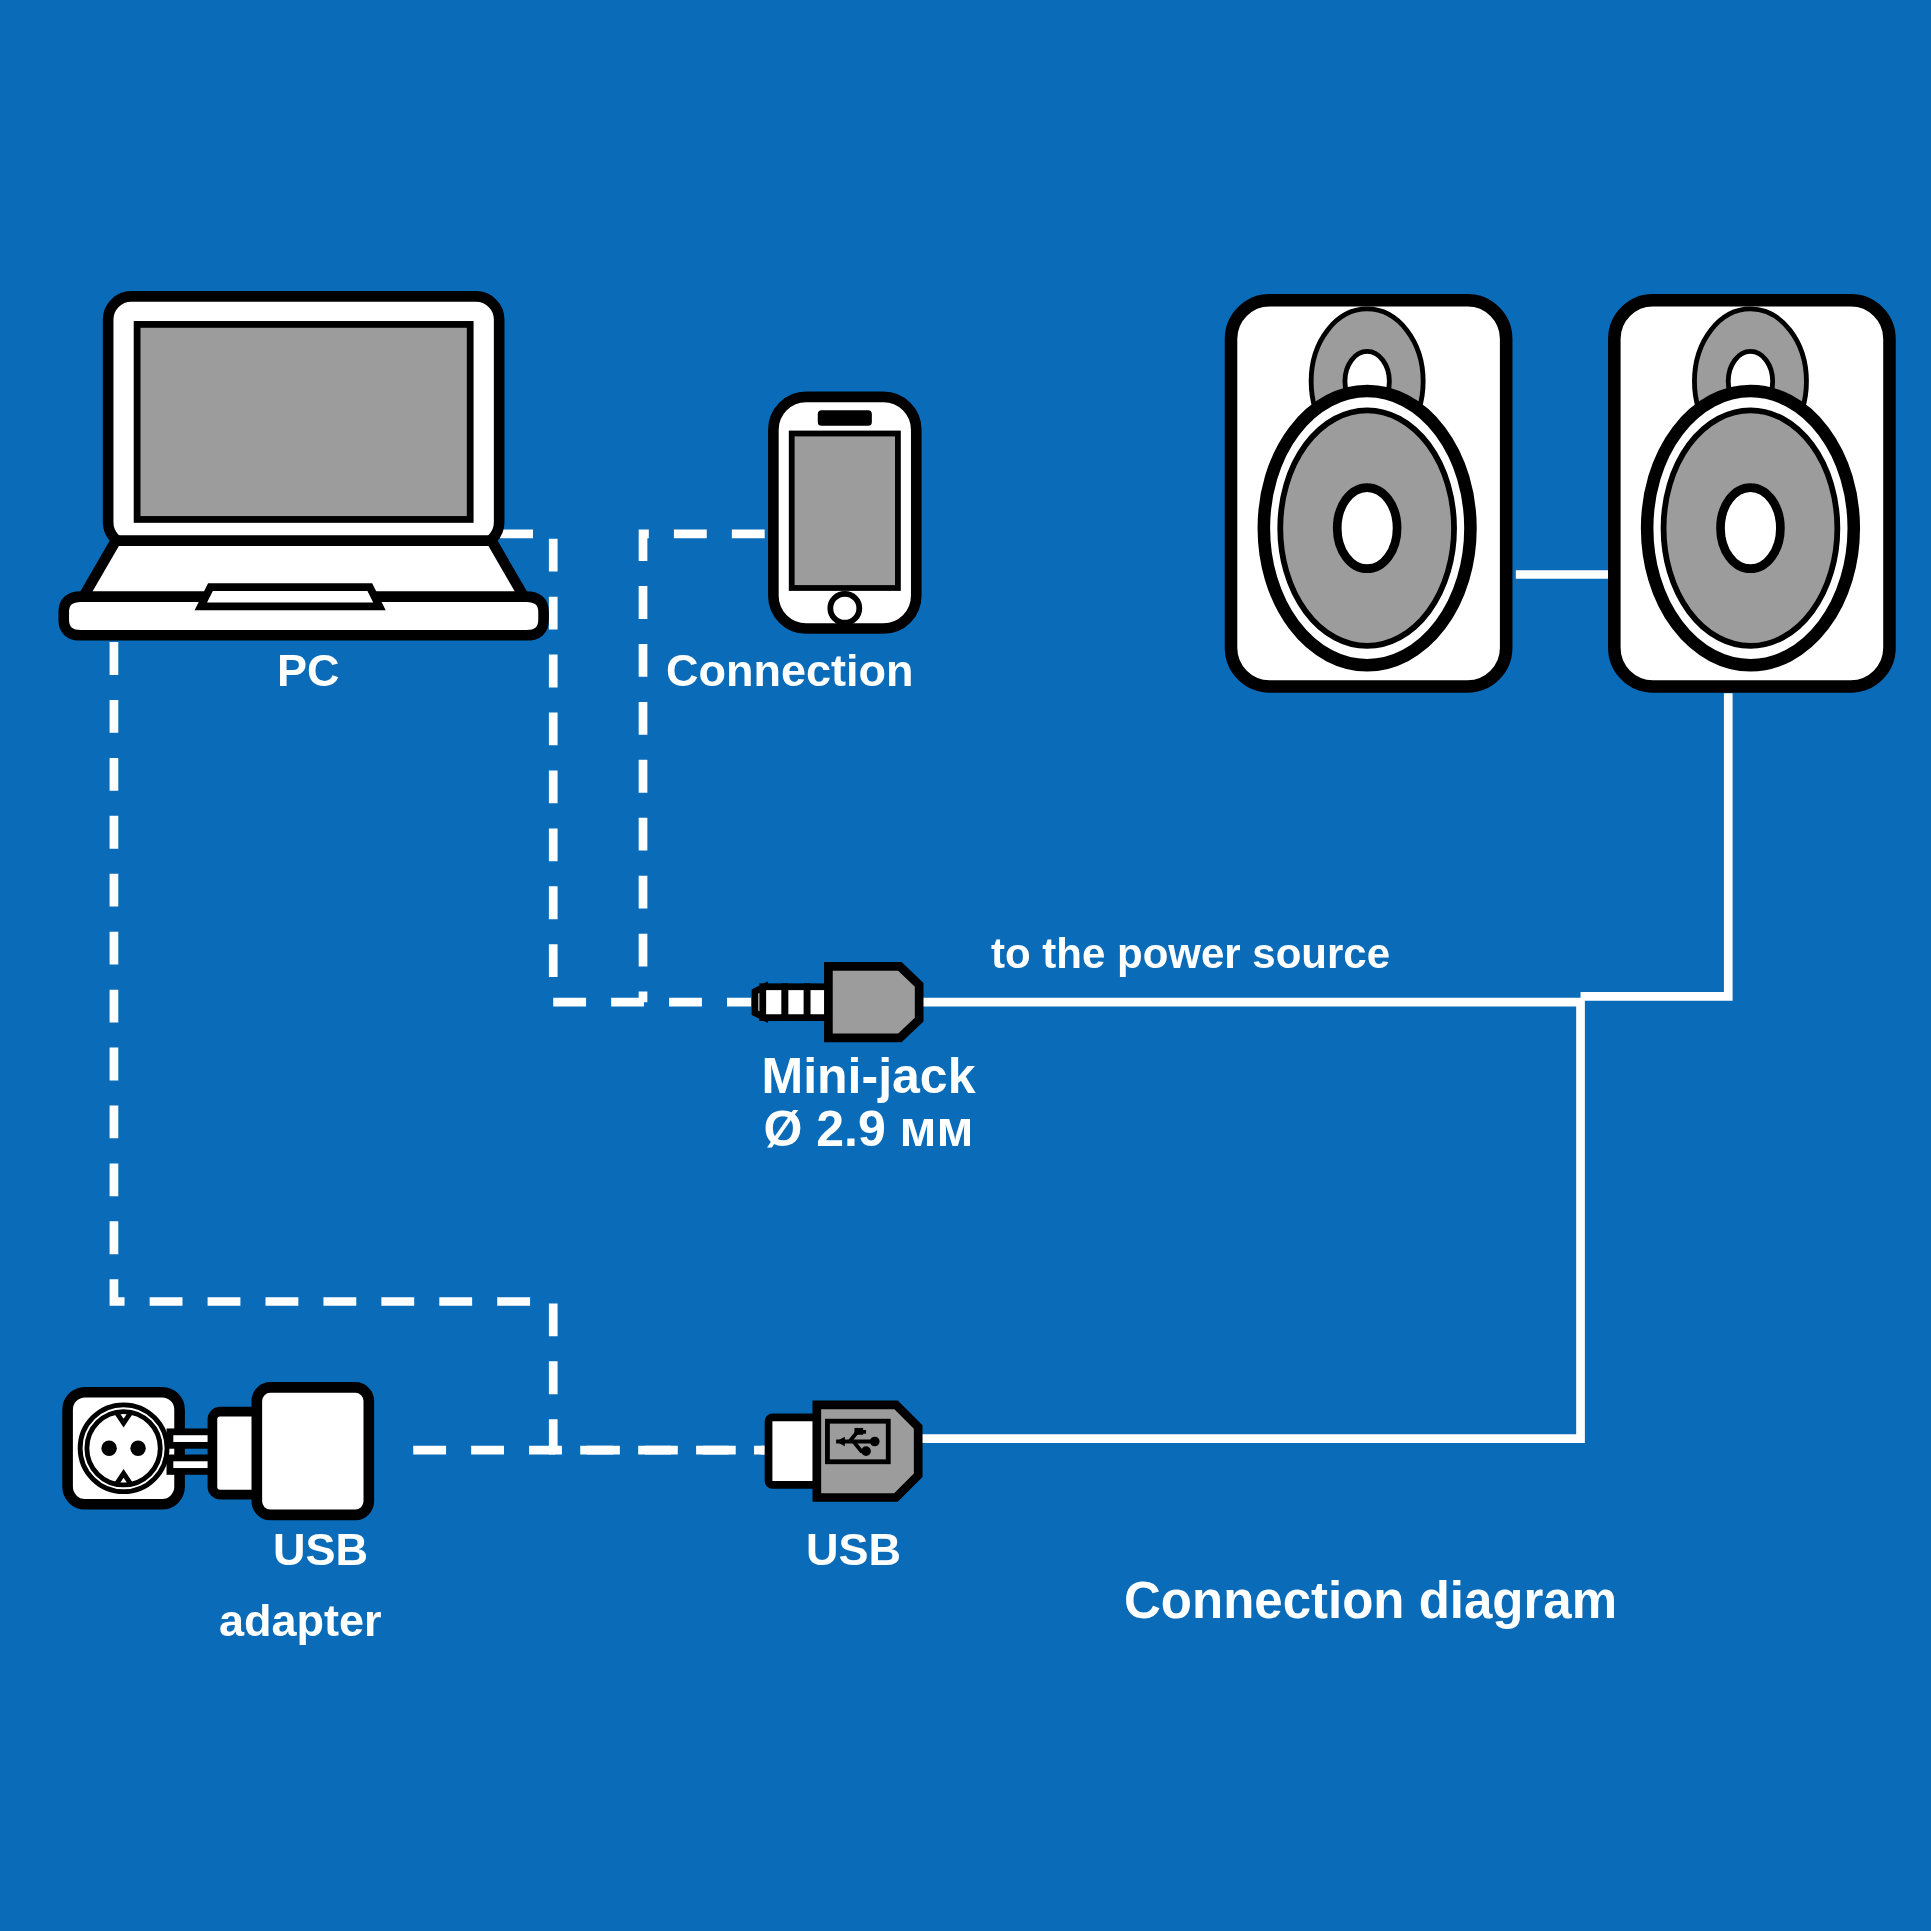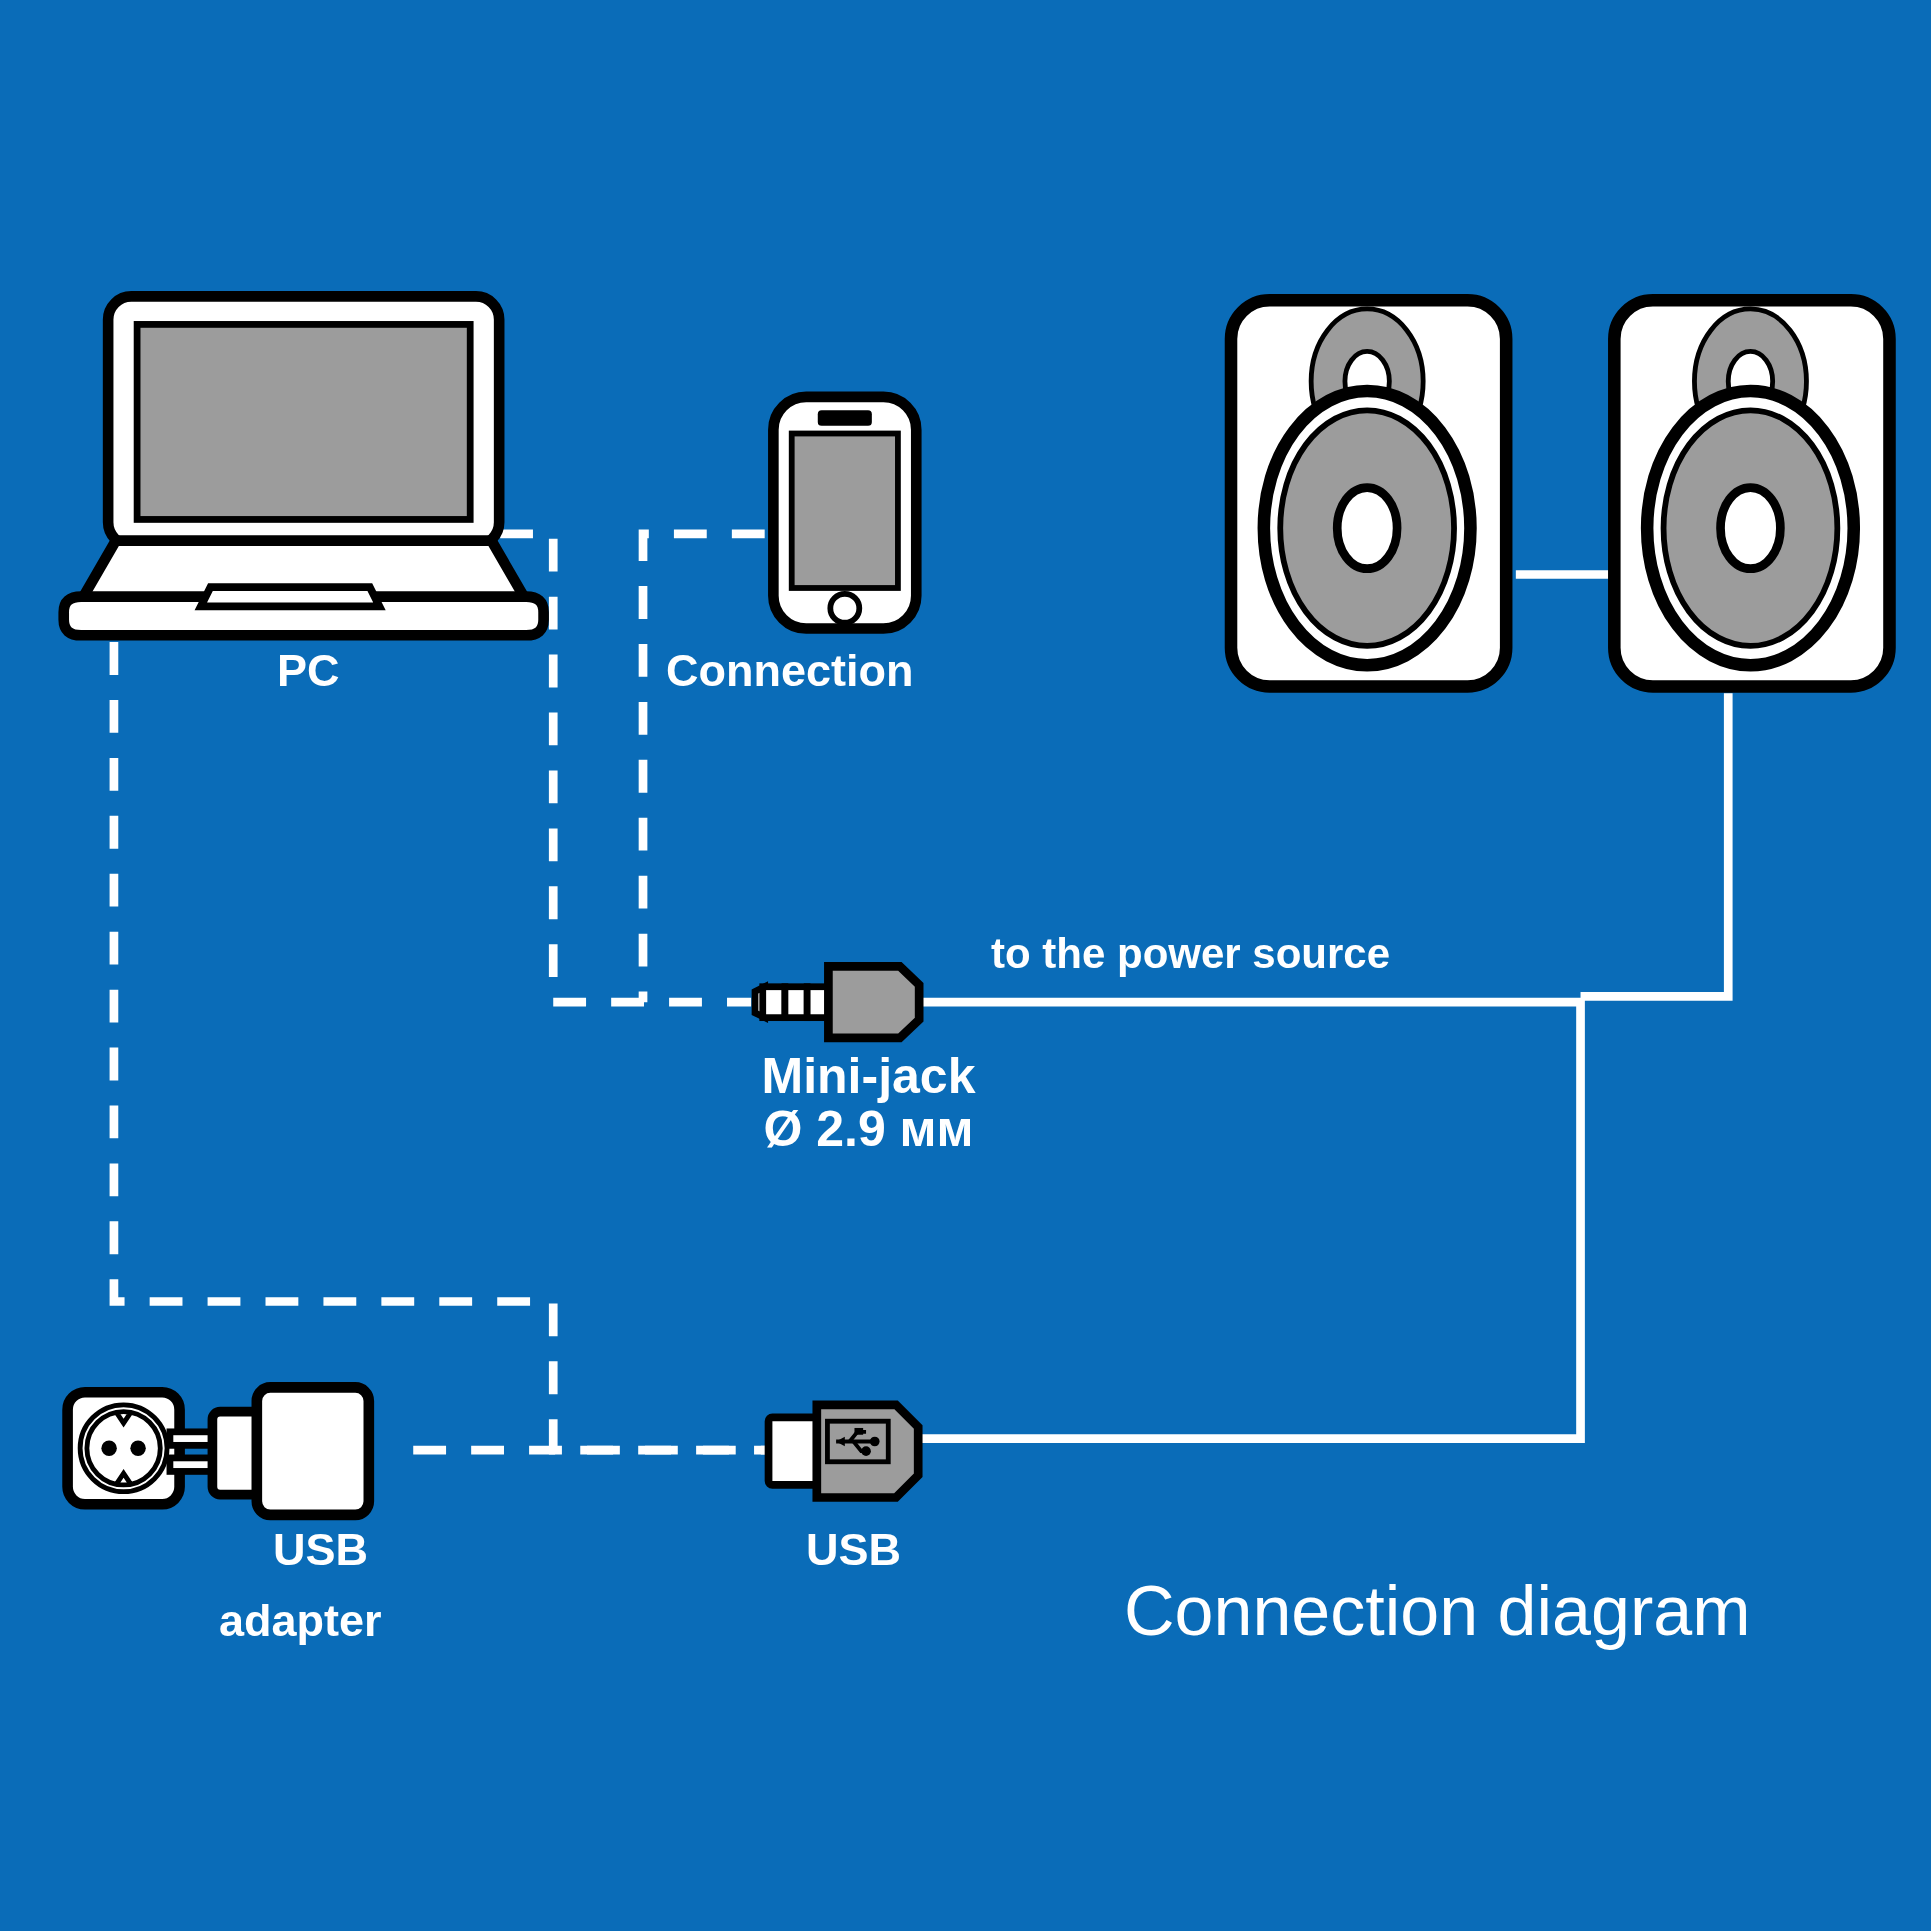--- a/index.html
+++ b/index.html
@@ -10,21 +10,21 @@
   }
   #stage{position:relative;width:1588px;height:1931px;}
   #stage svg{position:absolute;left:0;top:0;}
   .lbl{
     position:absolute;color:#ffffff;white-space:nowrap;
     font-family:"Liberation Sans", sans-serif;
     font-weight:600;
   }
   .lbl-dev{font-size:45px;}
   .lbl-note{font-size:42px;font-weight:600;}
-  .lbl-title{font-size:70px;font-weight:400;}
+  .lbl-title{font-size:51px;font-weight:700;}
   .lbl-jack{font-size:50px;font-weight:600;line-height:1.17;text-align:center;margin-top:16px;}
 </style>
 </head>
 <body>
 
 <div id="stage">
 
   <svg width="1931" height="1931" viewBox="0 0 2000 2000">
 
     <g fill="none" stroke="#ffffff" stroke-width="9" stroke-dasharray="34 26" stroke-linecap="butt">

